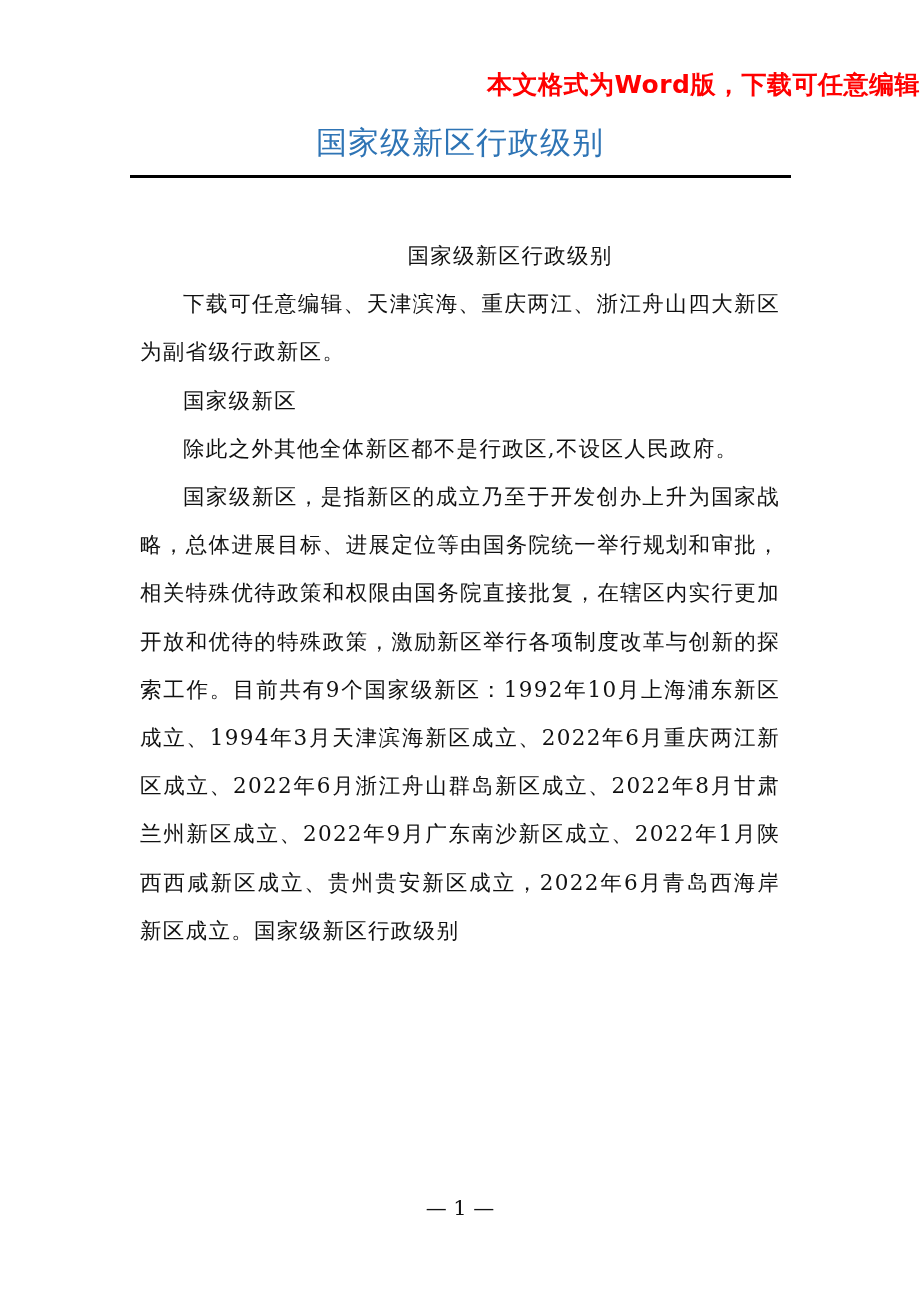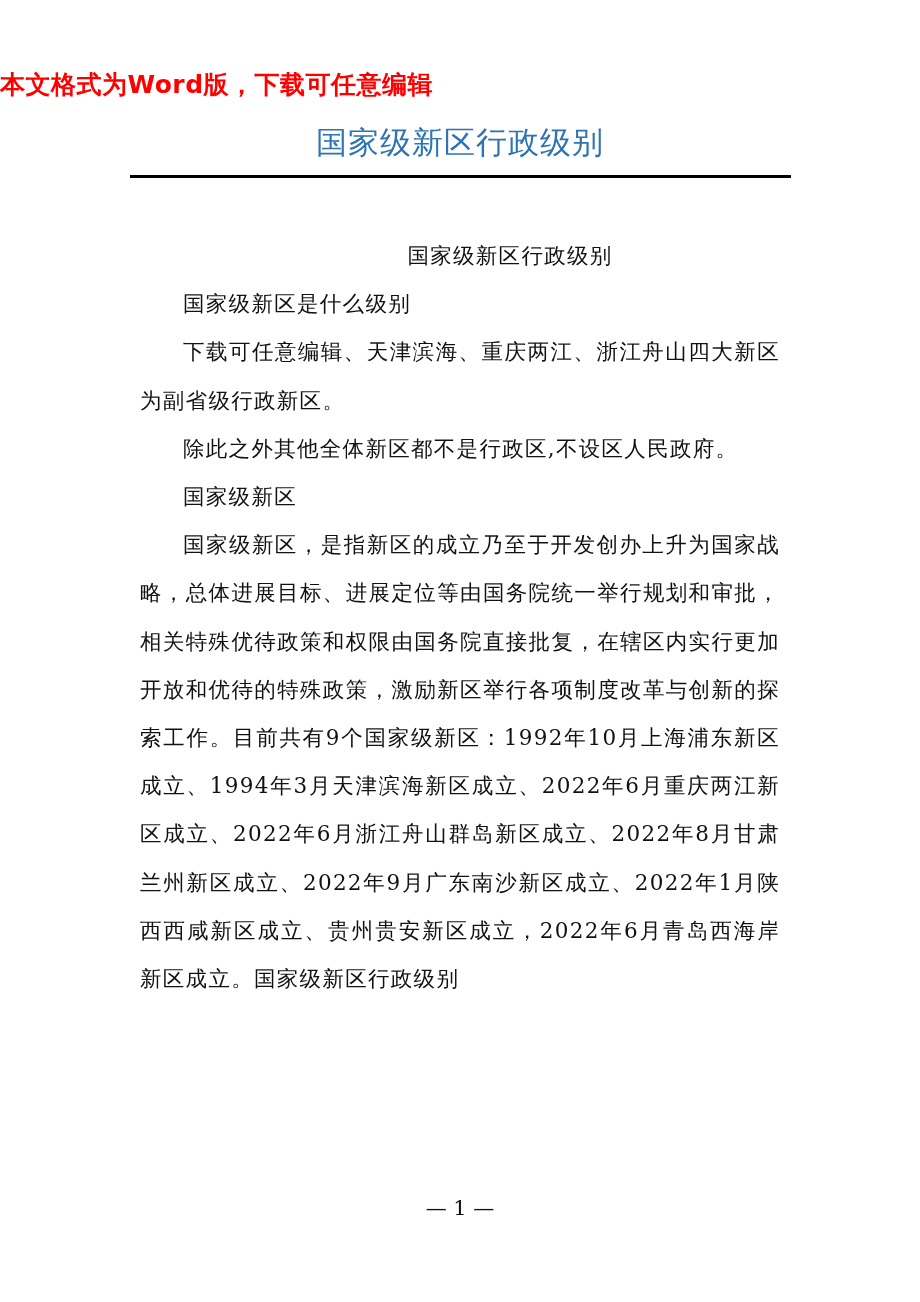--- a/index.html
+++ b/index.html
@@ -1,19 +1,19 @@
 <!DOCTYPE html>
 <html><head>
   <meta charset="utf-8">
   <style>
     html, body { margin: 0; padding: 0; background: #ffffff; }
     body { width: 920px; height: 1302px; position: relative; overflow: hidden; }
     .page { position: absolute; left: 0; top: 0; width: 920px; height: 1302px; background: #ffffff; }
     .banner {
-      position: absolute; left: 0; top: 68px; width: 920px; text-align: left;
+      position: absolute; left: 0; top: 68px; width: 920px; text-align: right;
       font-family: "DejaVu Sans", sans-serif; font-weight: bold;
       font-size: 25px; color: #ff0000; letter-spacing: 0.5px;
     }
     .doc-title {
       position: absolute; left: 0; top: 122px; width: 920px; text-align: center;
       font-family: "DejaVu Sans", sans-serif; font-size: 31px; color: #2e74b5;
       letter-spacing: 1px;
     }
     .rule {
       position: absolute; left: 130px; top: 175px; width: 661px; height: 3px; background: #000000;
@@ -33,21 +33,20 @@
 </head>
 <body>
 
 <div class="page">
   <div class="banner">本文格式为Word版，下载可任意编辑</div>
   <div class="doc-title">国家级新区行政级别</div>
   <div class="rule"></div>
 
   <div class="body-text">
     <p class="p center">国家级新区行政级别</p>
-    <p class="p">国家级新区是什么级别</p>
     <p class="p">下载可任意编辑、天津滨海、重庆两江、浙江舟山四大新区为副省级行政新区。</p>
+    <p class="p">国家级新区</p>
     <p class="p">除此之外其他全体新区都不是行政区,不设区人民政府。</p>
-    <p class="p">国家级新区</p>
     <p class="p">国家级新区，是指新区的成立乃至于开发创办上升为国家战略，总体进展目标、进展定位等由国务院统一举行规划和审批，相关特殊优待政策和权限由国务院直接批复，在辖区内实行更加开放和优待的特殊政策，激励新区举行各项制度改革与创新的探索工作。目前共有9个国家级新区：1992年10月上海浦东新区成立、1994年3月天津滨海新区成立、2022年6月重庆两江新区成立、2022年6月浙江舟山群岛新区成立、2022年8月甘肃兰州新区成立、2022年9月广东南沙新区成立、2022年1月陕西西咸新区成立、贵州贵安新区成立，2022年6月青岛西海岸新区成立。国家级新区行政级别</p>
   </div>
 
   <div class="footer">— 1 —</div>
 </div>
 
 </body></html>

